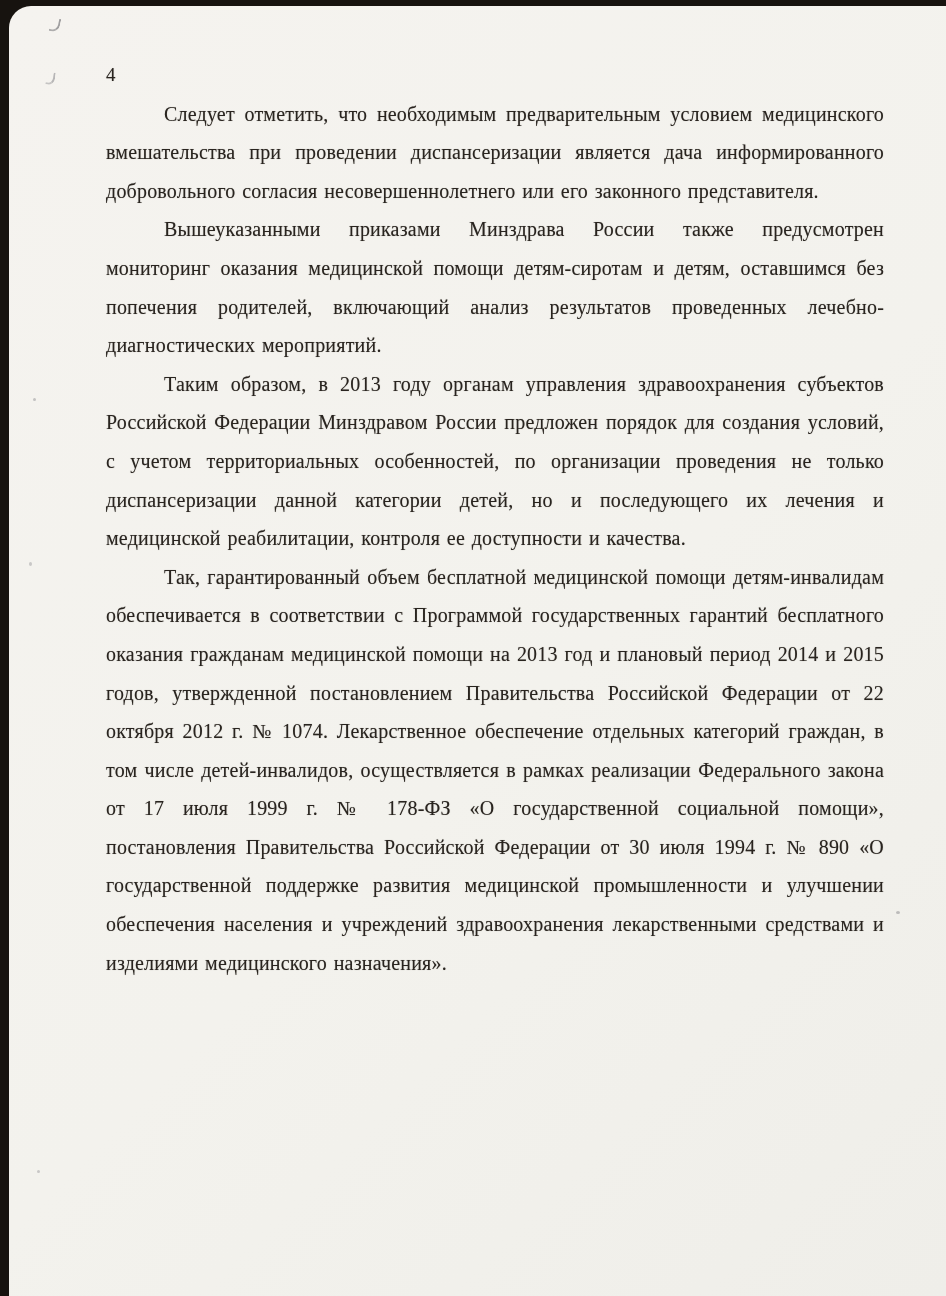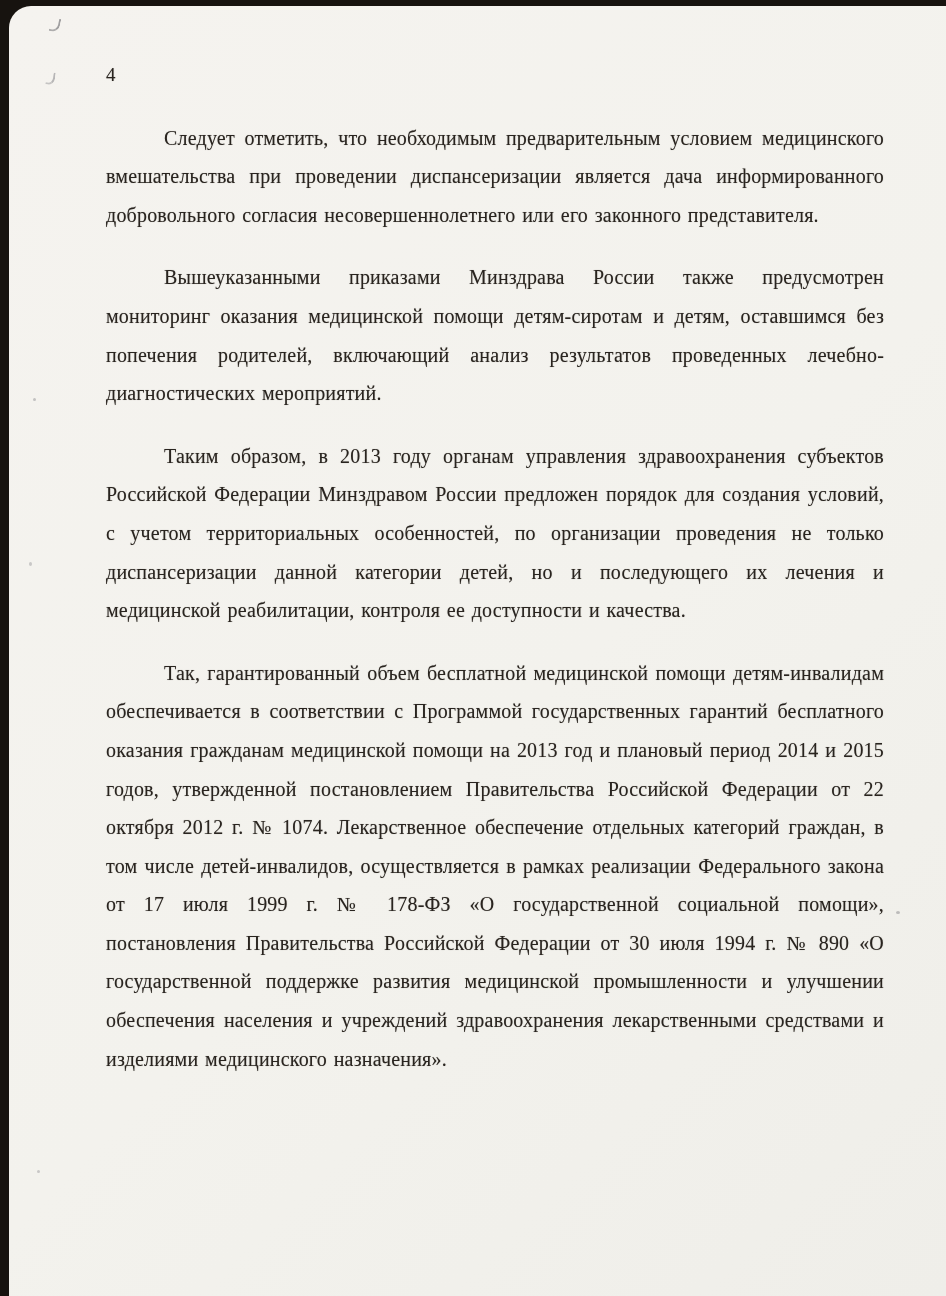--- a/index.html
+++ b/index.html
@@ -40,21 +40,20 @@
     text-align: center;
     margin: 0 0 6px 0;
     font-size: 19px;
   }
   .content p {
     margin: 0;
     text-align: justify;
   }
   .content p.indent {
     text-indent: 58px;
-    margin-top: 24px;
   }
   
   .speck {
     position: absolute;
     pointer-events: none;
   }
   .speck-squiggle-1 {
     left: 41px; top: 12px;
     width: 8px; height: 12px;
     border-right: 2px solid rgba(90, 90, 95, 0.55);

